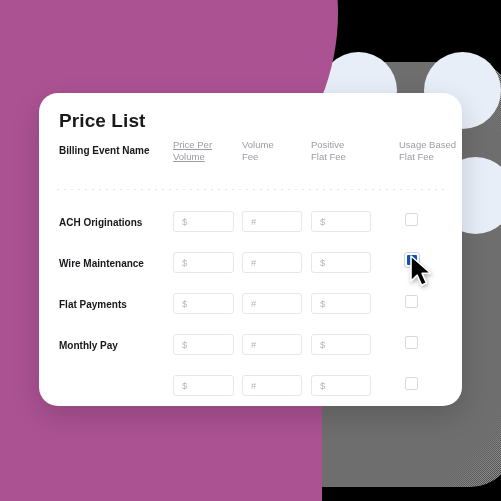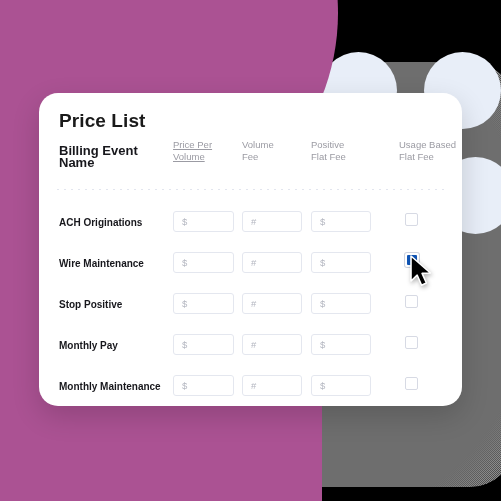--- a/index.html
+++ b/index.html
@@ -112,21 +112,21 @@
     position: absolute;
     top: 46px;
     font-size: 9.5px;
     line-height: 11.5px;
     color: #9b9ba3;
     white-space: pre-line;
   }
   .col-head.first {
     color: #17171c;
     font-weight: bold;
-    font-size: 13px;
+    font-size: 10px;
     top: 52px;
   }
   .col-head.centered { }
 
   .divider {
     position: absolute;
     left: 18px;
     top: 96px;
     width: 388px;
     height: 1px;
@@ -251,35 +251,34 @@
           <div class="cbox"></div>
         </div>
         <div class="row" style="top: 152px;">
           <div class="row-label">Wire Maintenance</div>
           <input type="text" class="cell-input c1" placeholder="$" style="">
           <input type="text" class="cell-input c2" placeholder="#" style="">
           <input type="text" class="cell-input c3" placeholder="$" style="">
           <div class="cbox checked"></div>
         </div>
         <div class="row" style="top: 193px;">
-          <div class="row-label">Stop Positive</div>
+          <div class="row-label">Flat Payments</div>
           <input type="text" class="cell-input c1" placeholder="$" style="">
           <input type="text" class="cell-input c2" placeholder="#" style="">
           <input type="text" class="cell-input c3" placeholder="$" style="">
           <div class="cbox"></div>
         </div>
         <div class="row" style="top: 234px;">
           <div class="row-label">Monthly Pay</div>
           <input type="text" class="cell-input c1" placeholder="$" style="">
           <input type="text" class="cell-input c2" placeholder="#" style="">
           <input type="text" class="cell-input c3" placeholder="$" style="">
           <div class="cbox"></div>
         </div>
         <div class="row" style="top: 275px;">
-          <div class="row-label">Monthly Maintenance</div>
           <input type="text" class="cell-input c1" placeholder="$" style="">
           <input type="text" class="cell-input c2" placeholder="#" style="">
           <input type="text" class="cell-input c3" placeholder="$" style="">
           <div class="cbox"></div>
         </div>
       </div>
 
   </div>
 
   <svg class="cursor" viewBox="0 0 26 32">

